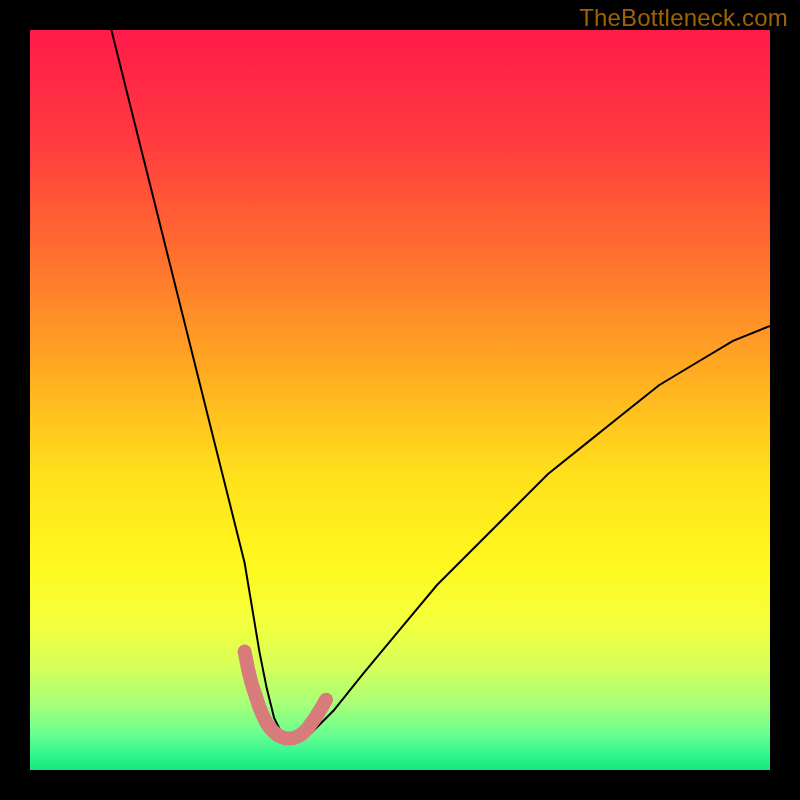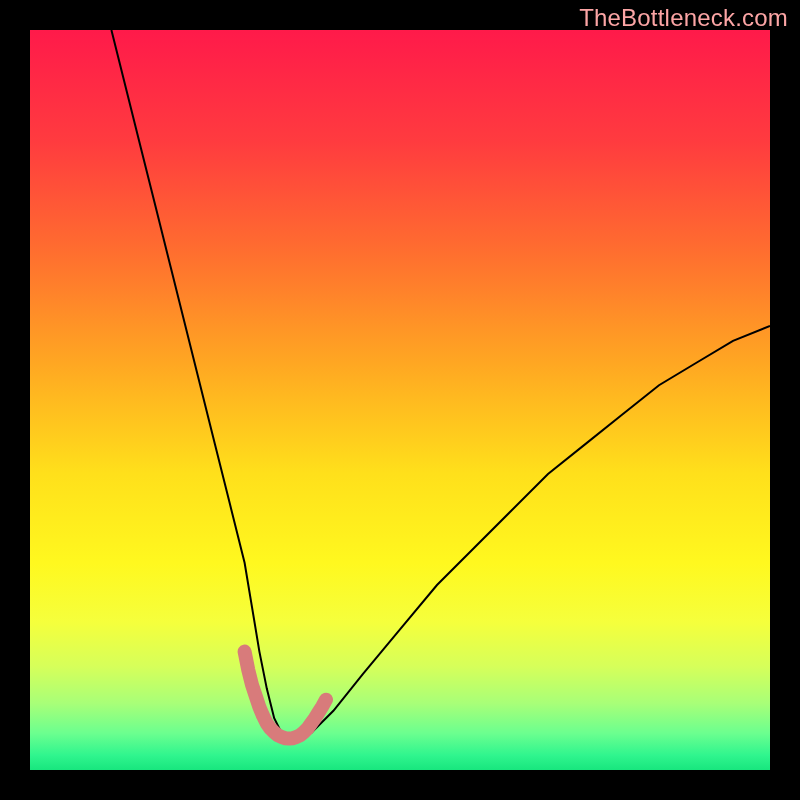--- a/index.html
+++ b/index.html
@@ -25,21 +25,21 @@
     overflow: hidden;
   }
   .gradient {
     position: absolute;
     inset: 0;
   }
   .watermark {
     position: absolute;
     top: 4px;
     right: 12px;
-    color: #fca5a5;
+    color: #a16207;
     font-size: 24px;
     font-weight: 400;
     letter-spacing: 0.2px;
     z-index: 10;
   }
   svg.curves {
     position: absolute;
     inset: 0;
     width: 100%;
     height: 100%;

